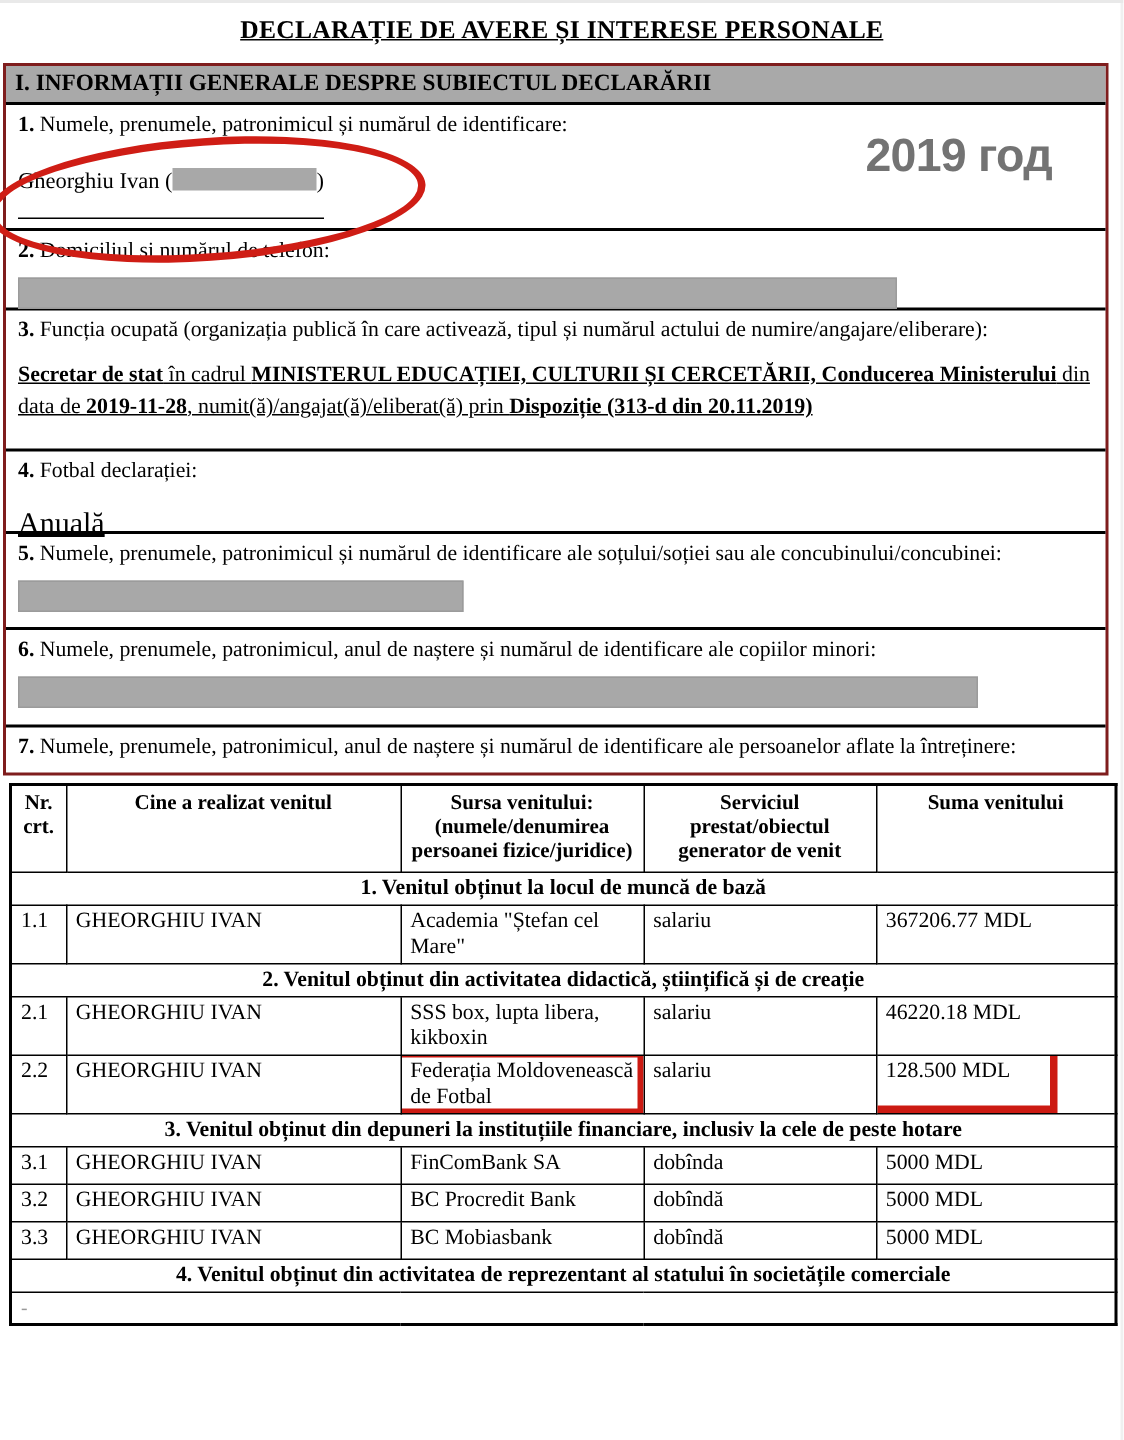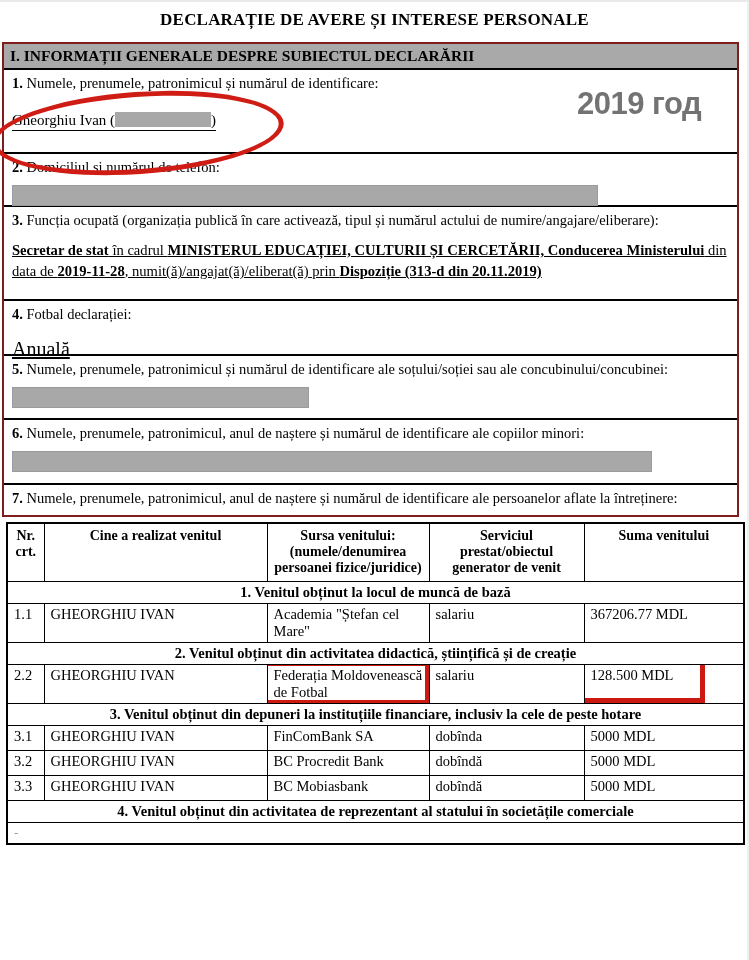--- a/index.html
+++ b/index.html
@@ -5,35 +5,36 @@
   html,body{margin:0;padding:0;background:#fff;}
   .page{
     position:relative;width:749px;height:960px;overflow:hidden;
     background:#fff;color:#000;
     font-family:"Liberation Serif", serif;
     box-shadow:inset 0 2px 0 #e9e9e9, inset -2px 0 0 #f0f0f0;
   }
   .doc-title{
     text-align:center;font-weight:bold;font-size:17px;letter-spacing:.2px;
     padding-top:10px;
+    text-decoration:underline;
   }
   
   .sec1{position:absolute;left:2px;top:42px;width:733px;border:2px solid #7f1d1d;}
   .gray-bar{
     background:#a9a9a9;font-weight:bold;font-size:15.5px;
     padding:3px 6px;border-bottom:2px solid #000;
   }
   .item{border-bottom:2px solid #000;padding:5px 8px;position:relative;font-size:14.5px;}
   .item:last-child{border-bottom:none;}
   .item .num{font-weight:bold;}
   .i1{height:72px;} .i2{height:41px;} .i3{height:82px;} .i4{height:43px;}
   .i5{height:52px;} .i6{height:53px;} .i7{height:20px;}
   .name-line{
     display:inline-block;margin-top:20px;border-bottom:1px solid #000;
-    font-size:15px;padding-bottom:1px;
+    font-size:15px;padding-bottom:15px;
   }
   .redact-inline{
     display:inline-block;width:96px;height:15px;background:#a8a8a8;
     vertical-align:-2px;
   }
   .redact-bar{background:#a8a8a8;border:1px solid #9b9b9b;height:19px;margin-top:9px;}
   .rb2{width:584px;} .rb5{width:295px;} .rb6{width:638px;}
   .value-underline{margin-top:11px;font-size:14.6px;line-height:1.45;text-decoration:underline;}
   .b{font-weight:bold;}
   .anuala{margin-top:15px;font-size:20px;text-decoration:underline;display:inline-block;}
@@ -160,20 +161,27 @@
         <td>GHEORGHIU IVAN</td>
         <td>Academia "Ștefan cel Mare"</td>
         <td>salariu</td>
         <td>367206.77 MDL</td>
       </tr>
 
       <tr class="srow">
         <td colspan="5">2. Venitul obținut din activitatea didactică, științifică și de creație</td>
       </tr>
       <tr class="drow2">
+        <td>2.1</td>
+        <td>GHEORGHIU IVAN</td>
+        <td>SSS box, lupta libera, kikboxin</td>
+        <td>salariu</td>
+        <td>46220.18 MDL</td>
+      </tr>
+      <tr class="drow2">
         <td>2.2</td>
         <td>GHEORGHIU IVAN</td>
         <td class="hl-cell"><span>Federația Moldovenească de Fotbal</span><div class="hl-box hl-src"></div></td>
         <td>salariu</td>
         <td class="hl-cell"><span>128.500 MDL</span><div class="hl-box hl-amt"></div></td>
       </tr>
 
       <tr class="srow">
         <td colspan="5">3. Venitul obținut din depuneri la instituțiile financiare, inclusiv la cele de peste hotare</td>
       </tr>

